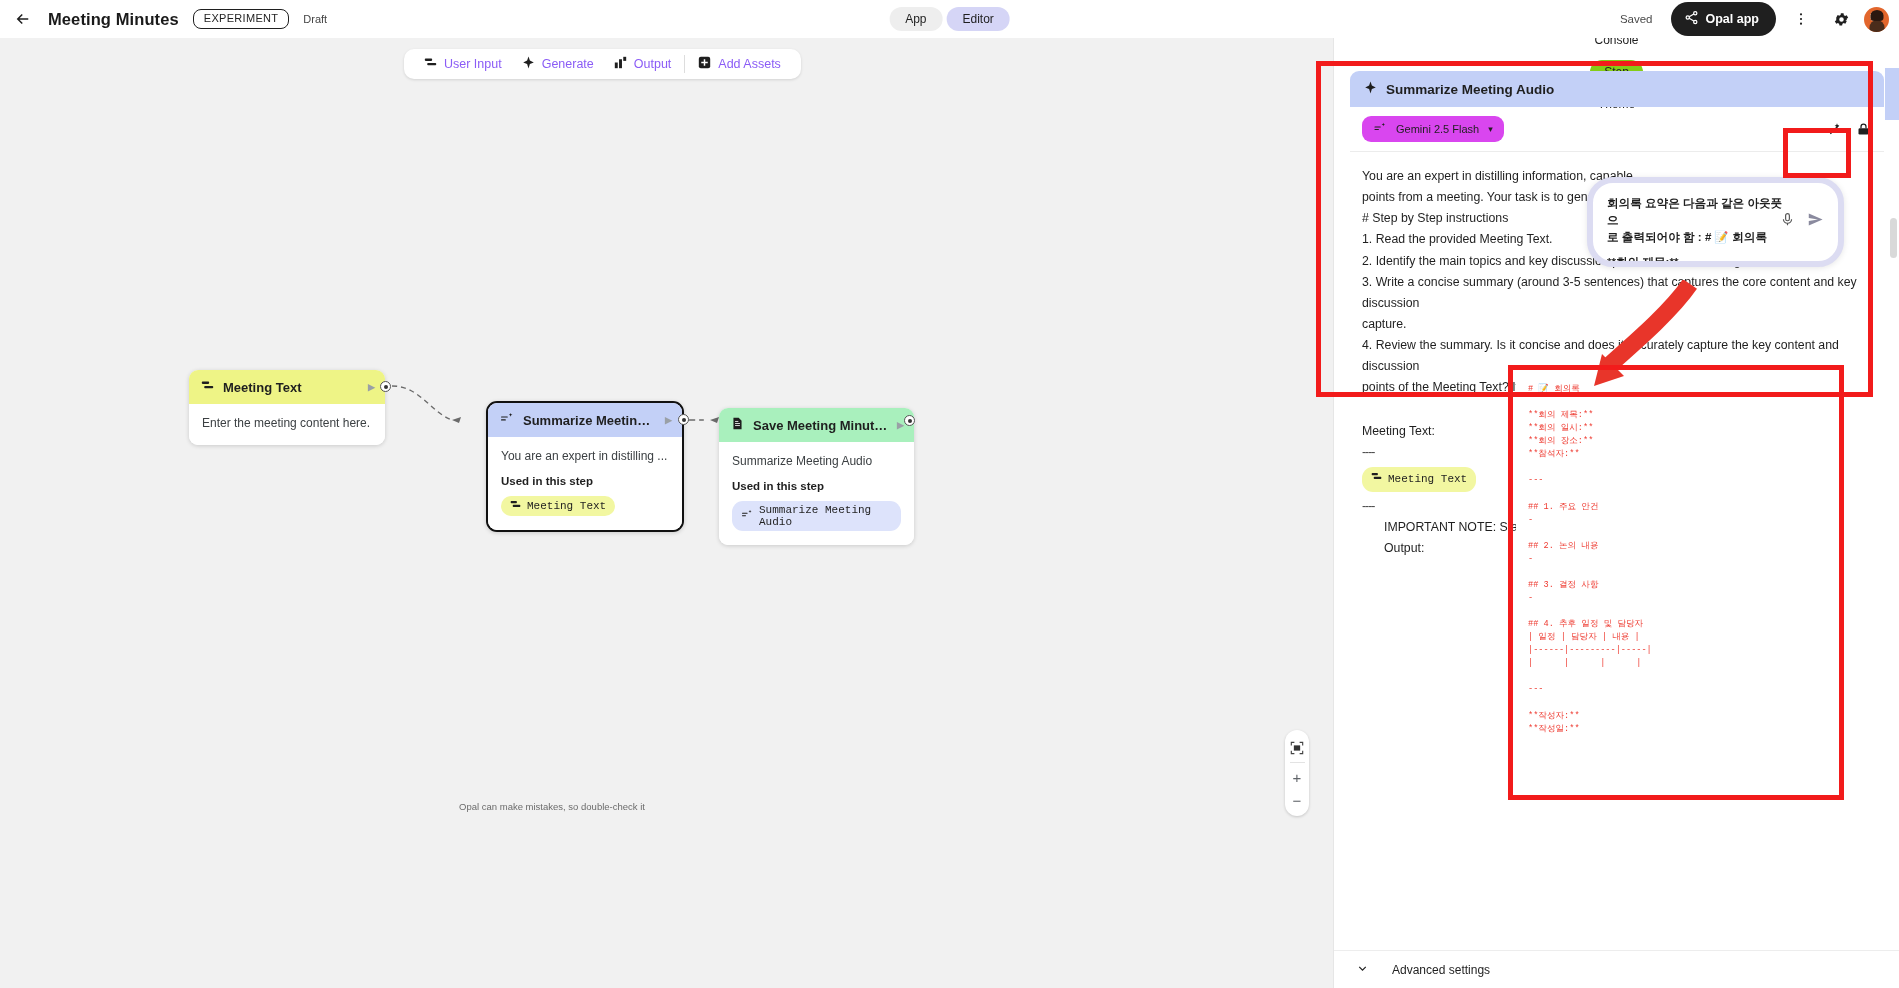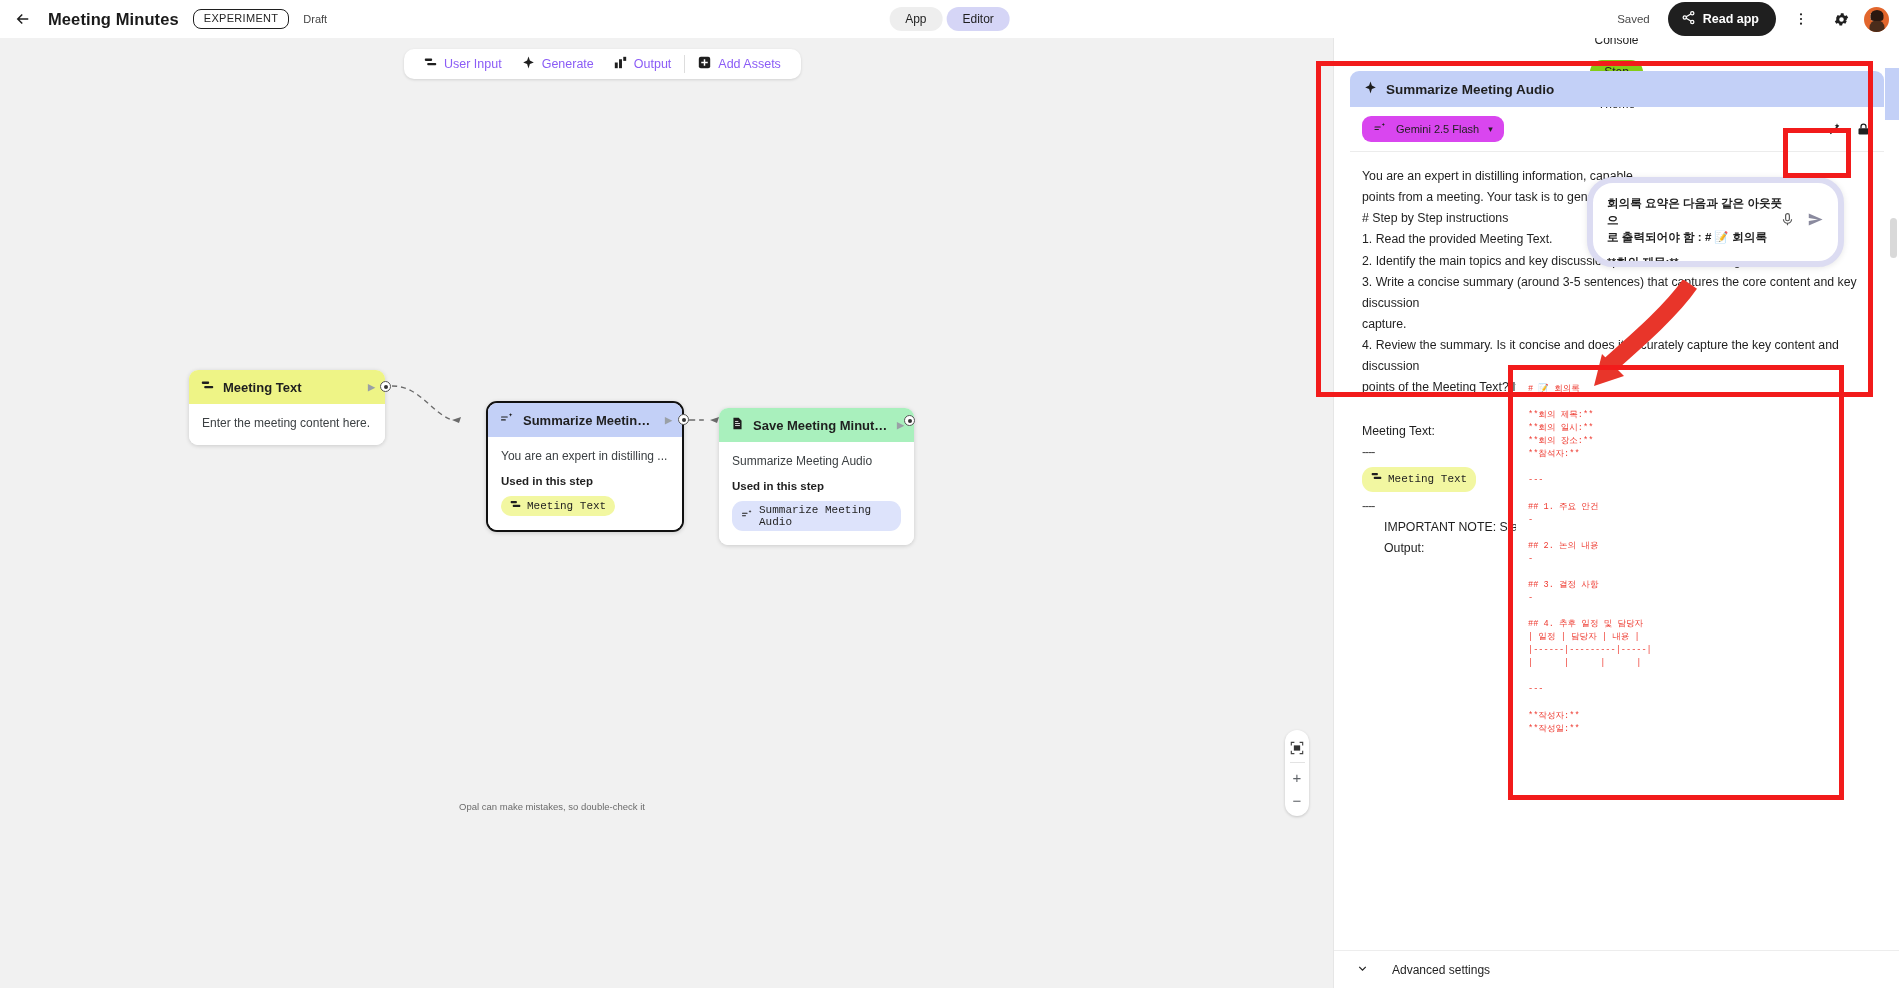--- a/index.html
+++ b/index.html
@@ -280,21 +280,21 @@
       <div class="saved-text">Saved</div>
       <div class="share-btn">
         <span>
           <svg width="15" height="15" viewBox="0 0 24 24" fill="none" stroke="currentColor" stroke-width="2">
             <circle cx="18" cy="5" r="2.6"></circle>
               <circle cx="6" cy="12" r="2.6"></circle>
               <circle cx="18" cy="19" r="2.6"></circle>
             <path d="M8.3 10.8l7.4-4.3M8.3 13.2l7.4 4.3"></path>
           </svg>
         </span>
-        <span>Read app</span>
+        <span>Opal app</span>
       </div>
       <div class="icon-btn">
         <svg width="16" height="16" viewBox="0 0 24 24" fill="currentColor">
           <circle cx="12" cy="5" r="1.6"></circle>
             <circle cx="12" cy="12" r="1.6"></circle>
             <circle cx="12" cy="19" r="1.6"></circle>
         </svg>
       </div>
       <div class="icon-btn">
         <svg width="17" height="17" viewBox="0 0 24 24" fill="currentColor">

